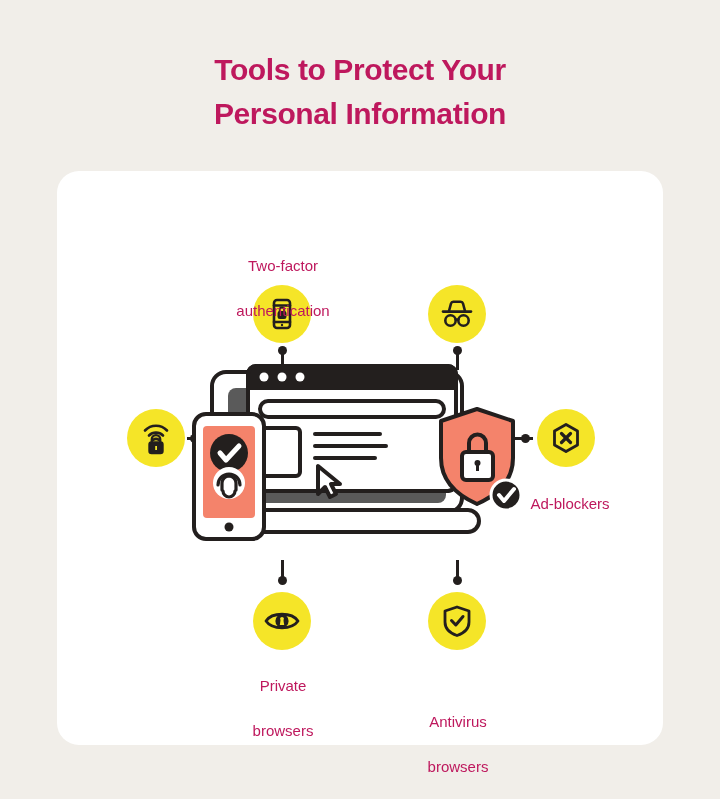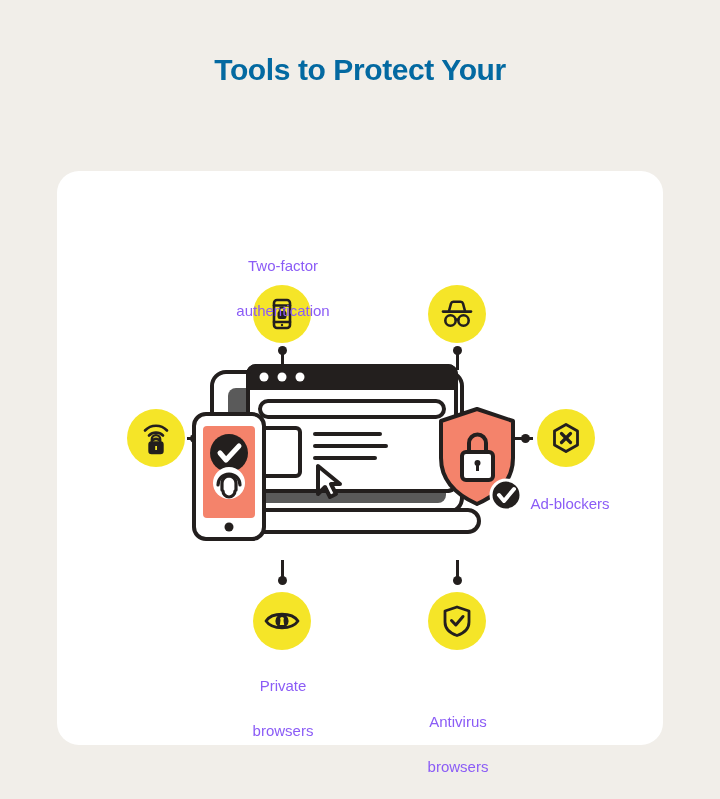--- a/index.html
+++ b/index.html
@@ -11,39 +11,39 @@
   }
   #page{position:relative;width:720px;height:799px;}
 
   
   .title{
     position:absolute;left:0;top:48px;width:720px;
     text-align:center;
     font-size:30px;font-weight:bold;
     line-height:1.45;
     letter-spacing:-0.4px;
-    color:#0369a1;
+    color:#be185d;
   }
   .title span{display:block;}
 
   
   .card{
     position:absolute;left:57px;top:171px;
     width:606px;height:574px;
     background:#FFFFFF;
     border-radius:22px;
   }
 
   
   .lbl{
     position:absolute;
     text-align:center;
     font-size:15px;
     line-height:1.5;
-    color:#8b5cf6;
+    color:#be185d;
     white-space:pre-line;
   }
   .lbl span{display:block;}
   #lbl-2fa   {left:183px;top:232px;width:200px;}
   #lbl-anon  {left:358px;top:232px;width:200px;}
   #lbl-vpn   {left:100px;top:470px;width:110px;}
   #lbl-adb   {left:505px;top:470px;width:130px;}
   #lbl-priv  {left:183px;top:652px;width:200px;}
   #lbl-av    {left:358px;top:688px;width:200px;}
 
@@ -74,20 +74,21 @@
   .illus{position:absolute;left:190px;top:358px;width:340px;height:205px;}
   .illus svg{display:block;}
 </style>
 </head>
 <body>
 
 <div id="page">
 
   <div class="title">
     <span>Tools to Protect Your</span>
+    <span>Personal Information</span>
   </div>
 
   <div class="card"></div>
 
   <div class="dot" style="left:278px;top:346px;"></div>
   <div class="conn conn-v" style="left:281px;top:350px;height:20px;"></div>
 
   <div class="dot" style="left:453px;top:346px;"></div>
   <div class="conn conn-v" style="left:456px;top:350px;height:20px;"></div>
 

